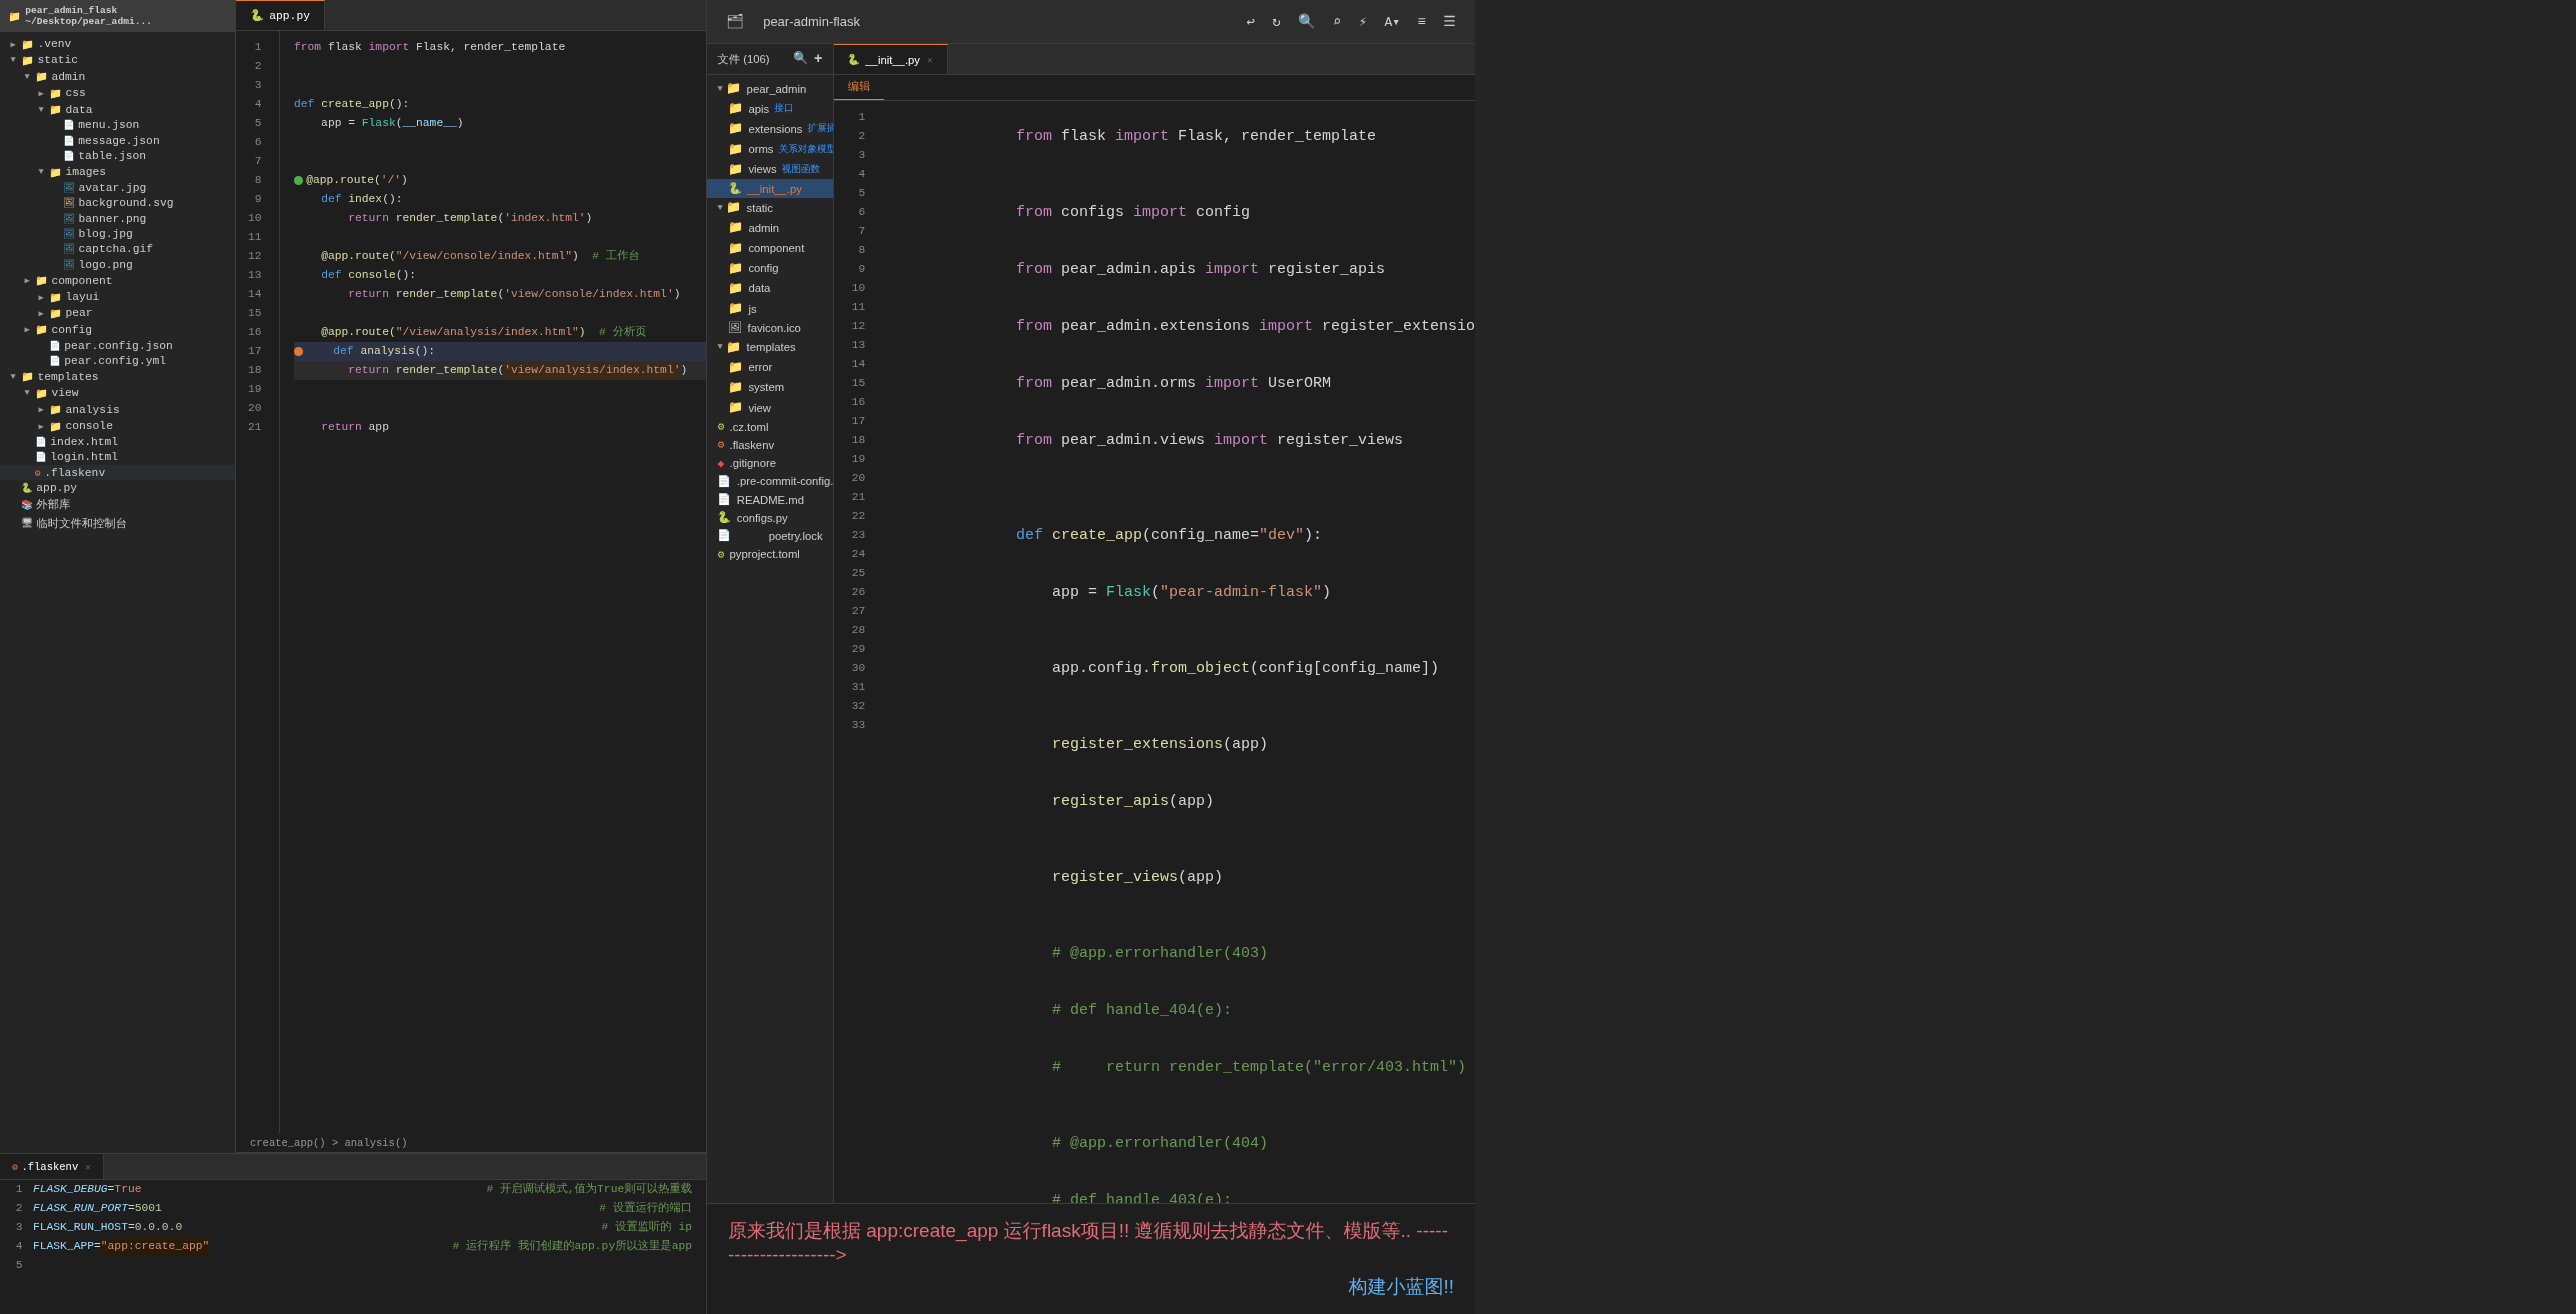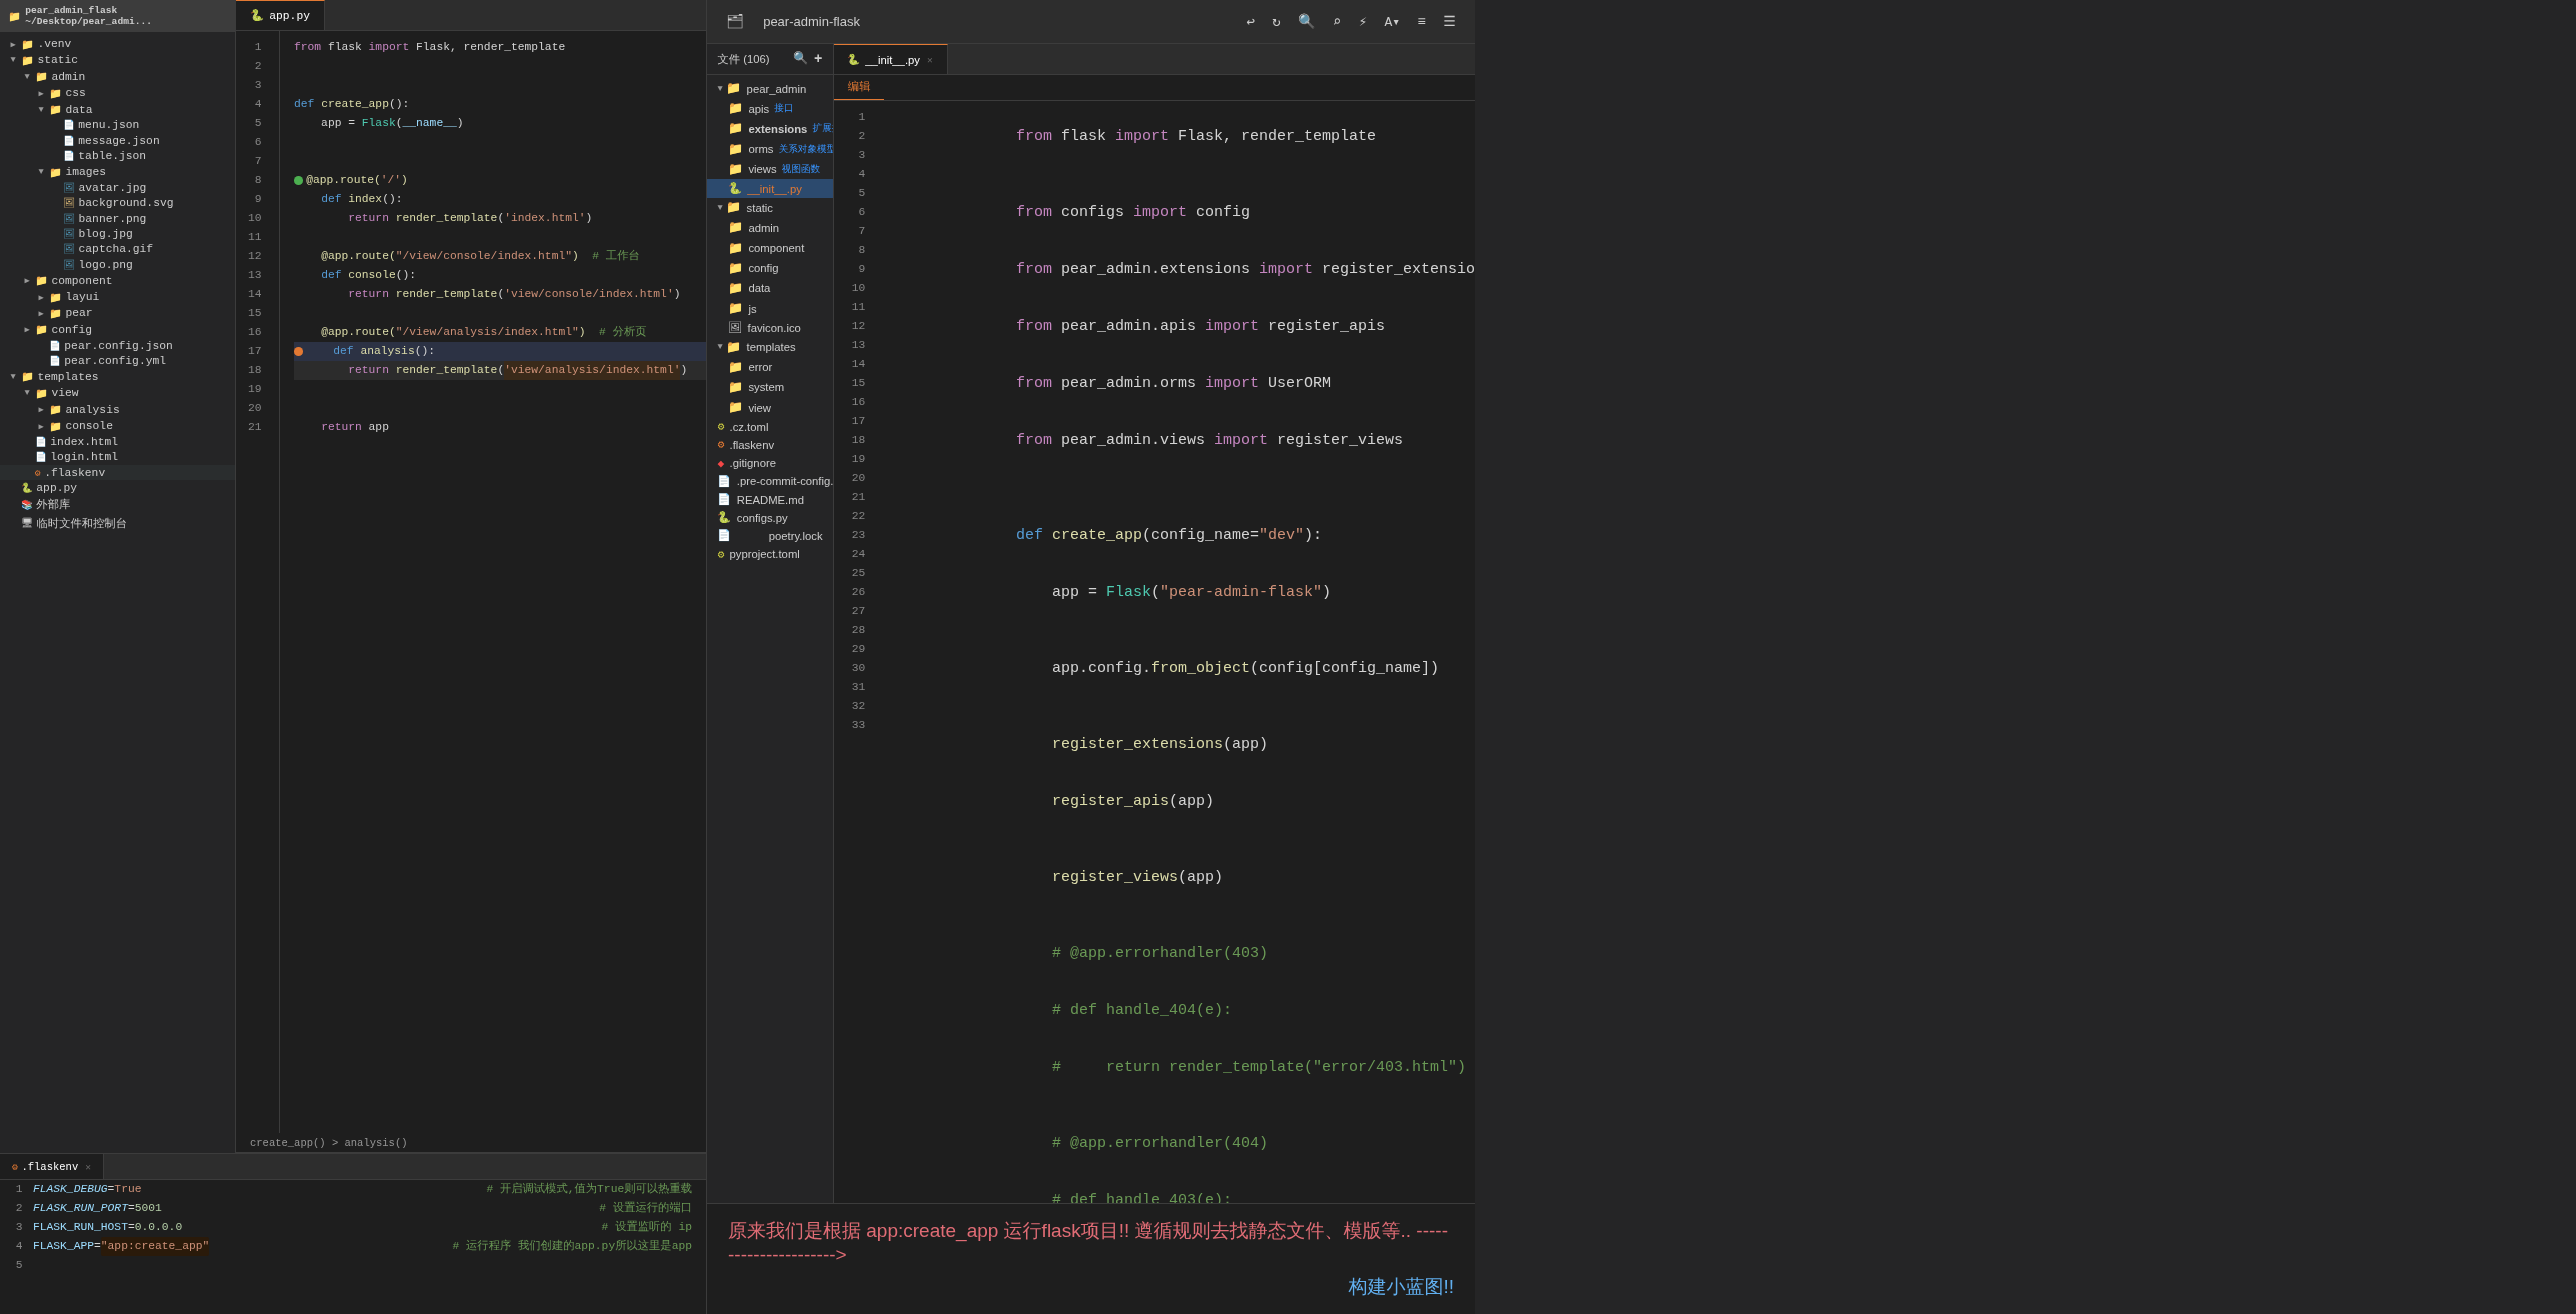--- a/index.html
+++ b/index.html
@@ -826,21 +826,21 @@
           </div>
 
           <div class="fb-tree-item" style="padding-left:21px;">
             <span class="fb-icon folder-icon">📁</span>
             <span style="font-family:sans-serif;">apis</span>
             <span class="fb-tag" style="font-family:sans-serif;">接口</span>
           </div>
 
           <div class="fb-tree-item" style="padding-left:21px;">
             <span class="fb-icon folder-icon">📁</span>
-            <span style="font-family:sans-serif;font-weight:bold;">extensions</span>
+            <span style="font-family:sans-serif;">extensions</span>
             <span class="fb-tag" style="font-family:sans-serif;">扩展插件</span>
           </div>
 
           <div class="fb-tree-item" style="padding-left:21px;">
             <span class="fb-icon folder-icon">📁</span>
             <span style="font-family:sans-serif;">orms</span>
             <span class="fb-tag" style="font-family:sans-serif;">关系对象模型</span>
           </div>
 
           <div class="fb-tree-item" style="padding-left:21px;">
@@ -1005,24 +1005,24 @@
           </div>
           <div class="fb-code-lines">
             <div class="fb-code-line">
               <span class="kw">from</span><span> flask </span><span class="kw">import</span><span> Flask, render_template</span>
             </div>
             <div class="fb-code-line">&nbsp;</div>
             <div class="fb-code-line">
               <span class="kw">from</span><span> configs </span><span class="kw">import</span><span> config</span>
             </div>
             <div class="fb-code-line">
+              <span class="kw">from</span><span> pear_admin.apis </span><span class="kw">import</span><span> register_apis</span>
+            </div>
+            <div class="fb-code-line">
               <span class="kw">from</span><span> pear_admin.extensions </span><span class="kw">import</span><span> register_extensio</span>
-            </div>
-            <div class="fb-code-line">
-              <span class="kw">from</span><span> pear_admin.apis </span><span class="kw">import</span><span> register_apis</span>
             </div>
             <div class="fb-code-line">
               <span class="kw">from</span><span> pear_admin.orms </span><span class="kw">import</span><span> UserORM</span>
             </div>
             <div class="fb-code-line">
               <span class="kw">from</span><span> pear_admin.views </span><span class="kw">import</span><span> register_views</span>
             </div>
             <div class="fb-code-line">&nbsp;</div>
             <div class="fb-code-line">&nbsp;</div>
             <div class="fb-code-line">

